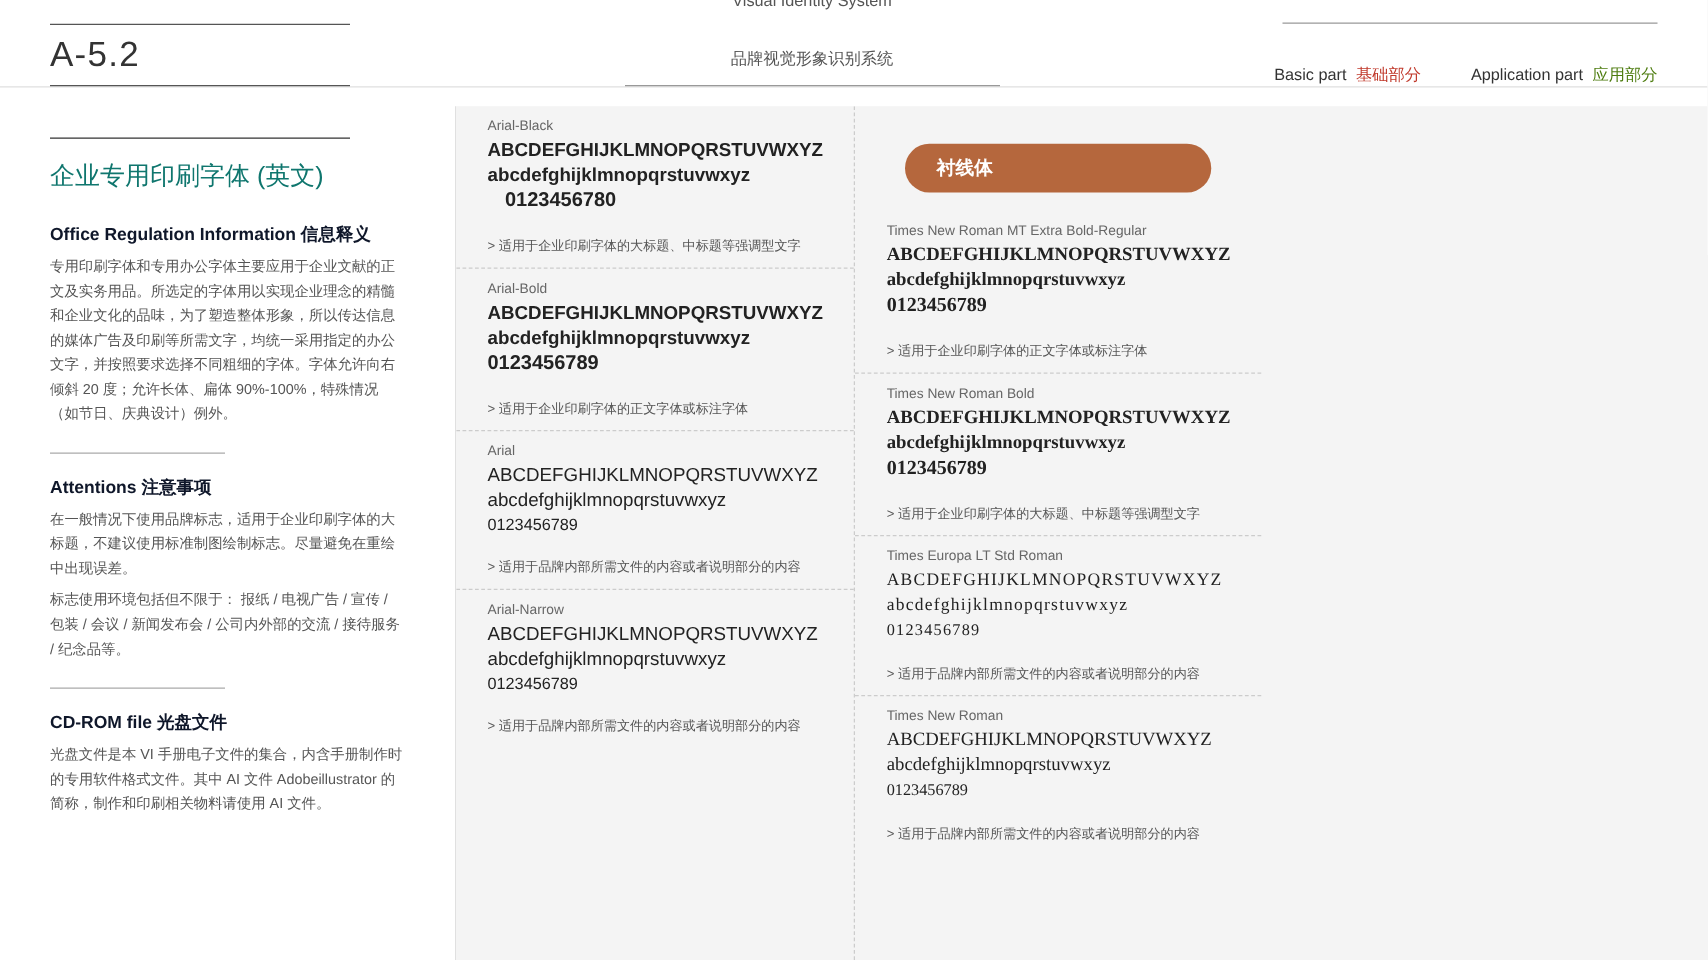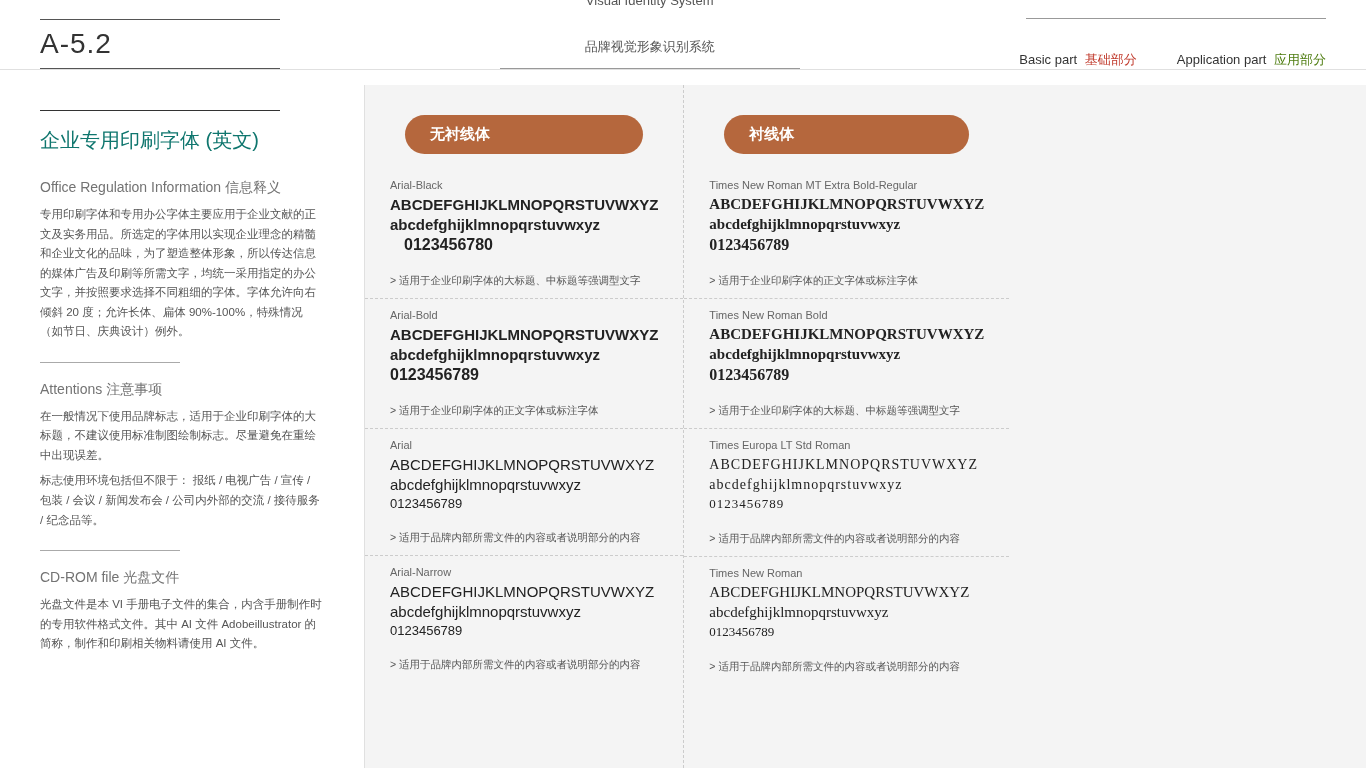--- a/index.html
+++ b/index.html
@@ -103,22 +103,22 @@
       color: #0f766e;
       margin-bottom: 25px;
     }
 
     .info-block {
       margin-bottom: 20px;
     }
 
     .info-heading {
       font-size: 14px;
-      font-weight: normal;
-      color: #737373;
+      font-weight: bold;
+      color: #0f172a;
       margin-bottom: 8px;
     }
 
     .info-text {
       font-size: 11.5px;
       color: #555;
       line-height: 1.7;
     }
 
     .info-divider {
@@ -319,23 +319,20 @@
   <div class="info-block">
     <div class="info-heading">CD-ROM file 光盘文件</div>
     <div class="info-text">光盘文件是本 VI 手册电子文件的集合，内含手册制作时的专用软件格式文件。其中 AI 文件 Adobeillustrator 的简称，制作和印刷相关物料请使用 AI 文件。</div>
   </div>
 </div>
 
 <div class="main-content">
   <div class="font-columns-wrapper">
 
     <div class="font-column">
-      <div style="padding: 15px 20px 5px 20px;">
-        <div class="category-header">无衬线体</div>
-      </div>
 
       <div class="font-entry">
         <div class="font-name">Arial-Black</div>
         <div class="arial-black-display">
           <span>ABCDEFGHIJKLMNOPQRSTUVWXYZ</span><br>
           <span>abcdefghijklmnopqrstuvwxyz</span>
         </div>
         <div class="font-display-numbers-bold" style="font-family:'Arial Black','Arial',sans-serif;font-size:16px;margin-left:14px;">0123456780</div>
         <div class="font-note">适用于企业印刷字体的大标题、中标题等强调型文字</div>
       </div>

